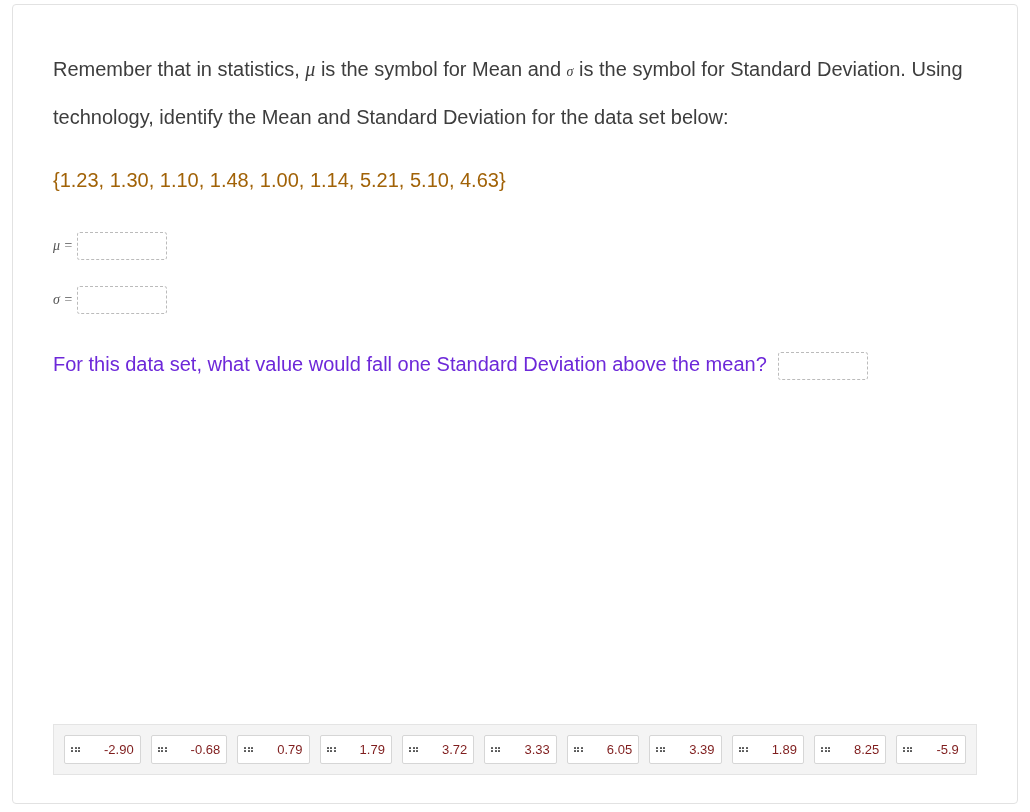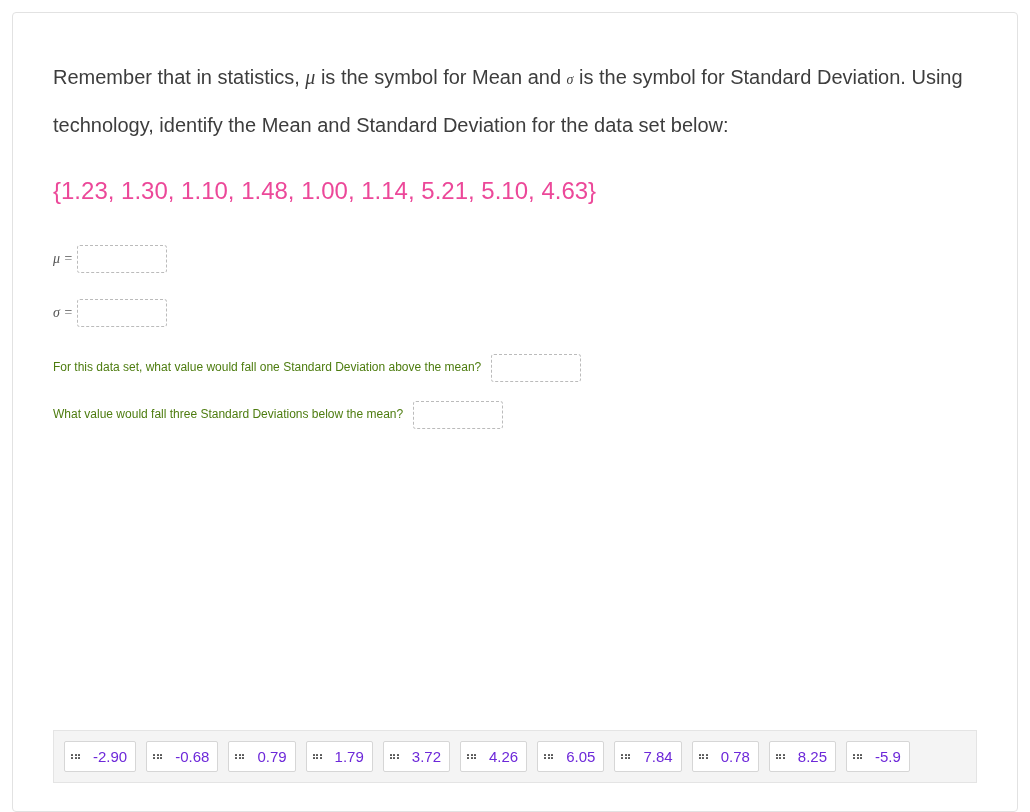--- a/index.html
+++ b/index.html
@@ -8,41 +8,41 @@
     background: #fff;
     color: #333;
     width: 1030px;
     height: 812px;
     padding: 0 12px;
   }
   .question-card {
     border: 1px solid #e2e2e2;
     border-radius: 4px;
     padding: 40px 40px 30px 40px;
-    margin-top: 12px;
+    margin-top: 4px;
     height: 800px;
     position: relative;
   }
   .prompt {
     font-size: 20px;
     line-height: 2.4;
     color: #3d3d3d;
     margin-bottom: 28px;
   }
   .greek {
     font-style: italic;
     font-family: "Times New Roman", serif;
   }
   .sigma-small {
     font-size: 14px;
     vertical-align: baseline;
   }
   .data-set {
-    font-size: 24px;
-    color: #ec4899;
+    font-size: 20px;
+    color: #a16207;
     margin-bottom: 40px;
   }
   .eq-row {
     display: flex;
     align-items: center;
     gap: 4px;
     margin: 8px 0 26px 0;
     font-size: 14px;
     color: #555;
   }
@@ -53,22 +53,22 @@
   .drop-slot {
     display: inline-block;
     width: 90px;
     height: 28px;
     border: 1.5px dashed #bbb;
     border-radius: 3px;
     background: #fff;
     vertical-align: middle;
   }
   .q-line {
-    font-size: 12px;
-    color: #4d7c0f;
+    font-size: 20px;
+    color: #6d28d9;
     line-height: 2.4;
     margin: 18px 0 6px 0;
   }
   .q-line .drop-slot { margin-left: 6px; }
   .answer-bank {
     position: absolute;
     left: 40px;
     right: 40px;
     bottom: 28px;
     background: #f4f4f4;
@@ -76,25 +76,25 @@
     padding: 10px 10px;
     display: flex;
     gap: 10px;
     flex-wrap: nowrap;
   }
   .tile {
     background: #fff;
     border: 1px solid #d6d6d6;
     border-radius: 2px;
     padding: 6px 8px 6px 6px;
-    font-size: 15px;
-    color: #6d28d9;
+    font-size: 13px;
+    color: #7f1d1d;
     display: flex;
     align-items: center;
-    gap: 11px;
+    gap: 22px;
     white-space: nowrap;
     cursor: grab;
     user-select: none;
     min-width: 64px;
     justify-content: flex-start;
   }
   .grip {
     display: inline-grid;
     grid-template-columns: repeat(3, 2px);
     grid-template-rows: repeat(2, 2px);
@@ -126,24 +126,20 @@
   <div class="eq-row">
     <span class="sym">σ =</span>
     <span class="drop-slot"></span>
   </div>
 
   <p class="q-line">
     <span>For this data set, what value would fall one Standard Deviation above the mean?</span>
     <span class="drop-slot"></span>
   </p>
 
-  <p class="q-line">
-    <span>What value would fall three Standard Deviations below the mean?</span>
-    <span class="drop-slot"></span>
-  </p>
 
   <div class="answer-bank">
     <div class="tile">
       <span class="grip">
           <span></span>
           <span></span>
           <span></span>
           <span></span>
           <span></span>
           <span></span>
@@ -196,21 +192,21 @@
     </div>
     <div class="tile">
       <span class="grip">
           <span></span>
           <span></span>
           <span></span>
           <span></span>
           <span></span>
           <span></span>
         </span>
-      <span>4.26</span>
+      <span>3.33</span>
     </div>
     <div class="tile">
       <span class="grip">
           <span></span>
           <span></span>
           <span></span>
           <span></span>
           <span></span>
           <span></span>
         </span>
@@ -218,32 +214,32 @@
     </div>
     <div class="tile">
       <span class="grip">
           <span></span>
           <span></span>
           <span></span>
           <span></span>
           <span></span>
           <span></span>
         </span>
-      <span>7.84</span>
-    </div>
-    <div class="tile">
-      <span class="grip">
-          <span></span>
-          <span></span>
-          <span></span>
-          <span></span>
-          <span></span>
-          <span></span>
-        </span>
-      <span>0.78</span>
+      <span>3.39</span>
+    </div>
+    <div class="tile">
+      <span class="grip">
+          <span></span>
+          <span></span>
+          <span></span>
+          <span></span>
+          <span></span>
+          <span></span>
+        </span>
+      <span>1.89</span>
     </div>
     <div class="tile">
       <span class="grip">
           <span></span>
           <span></span>
           <span></span>
           <span></span>
           <span></span>
           <span></span>
         </span>

